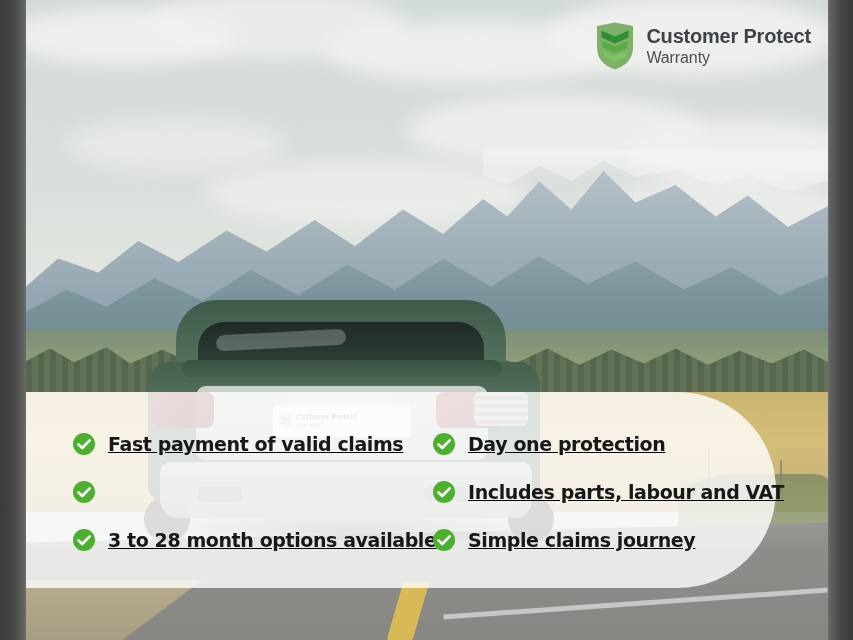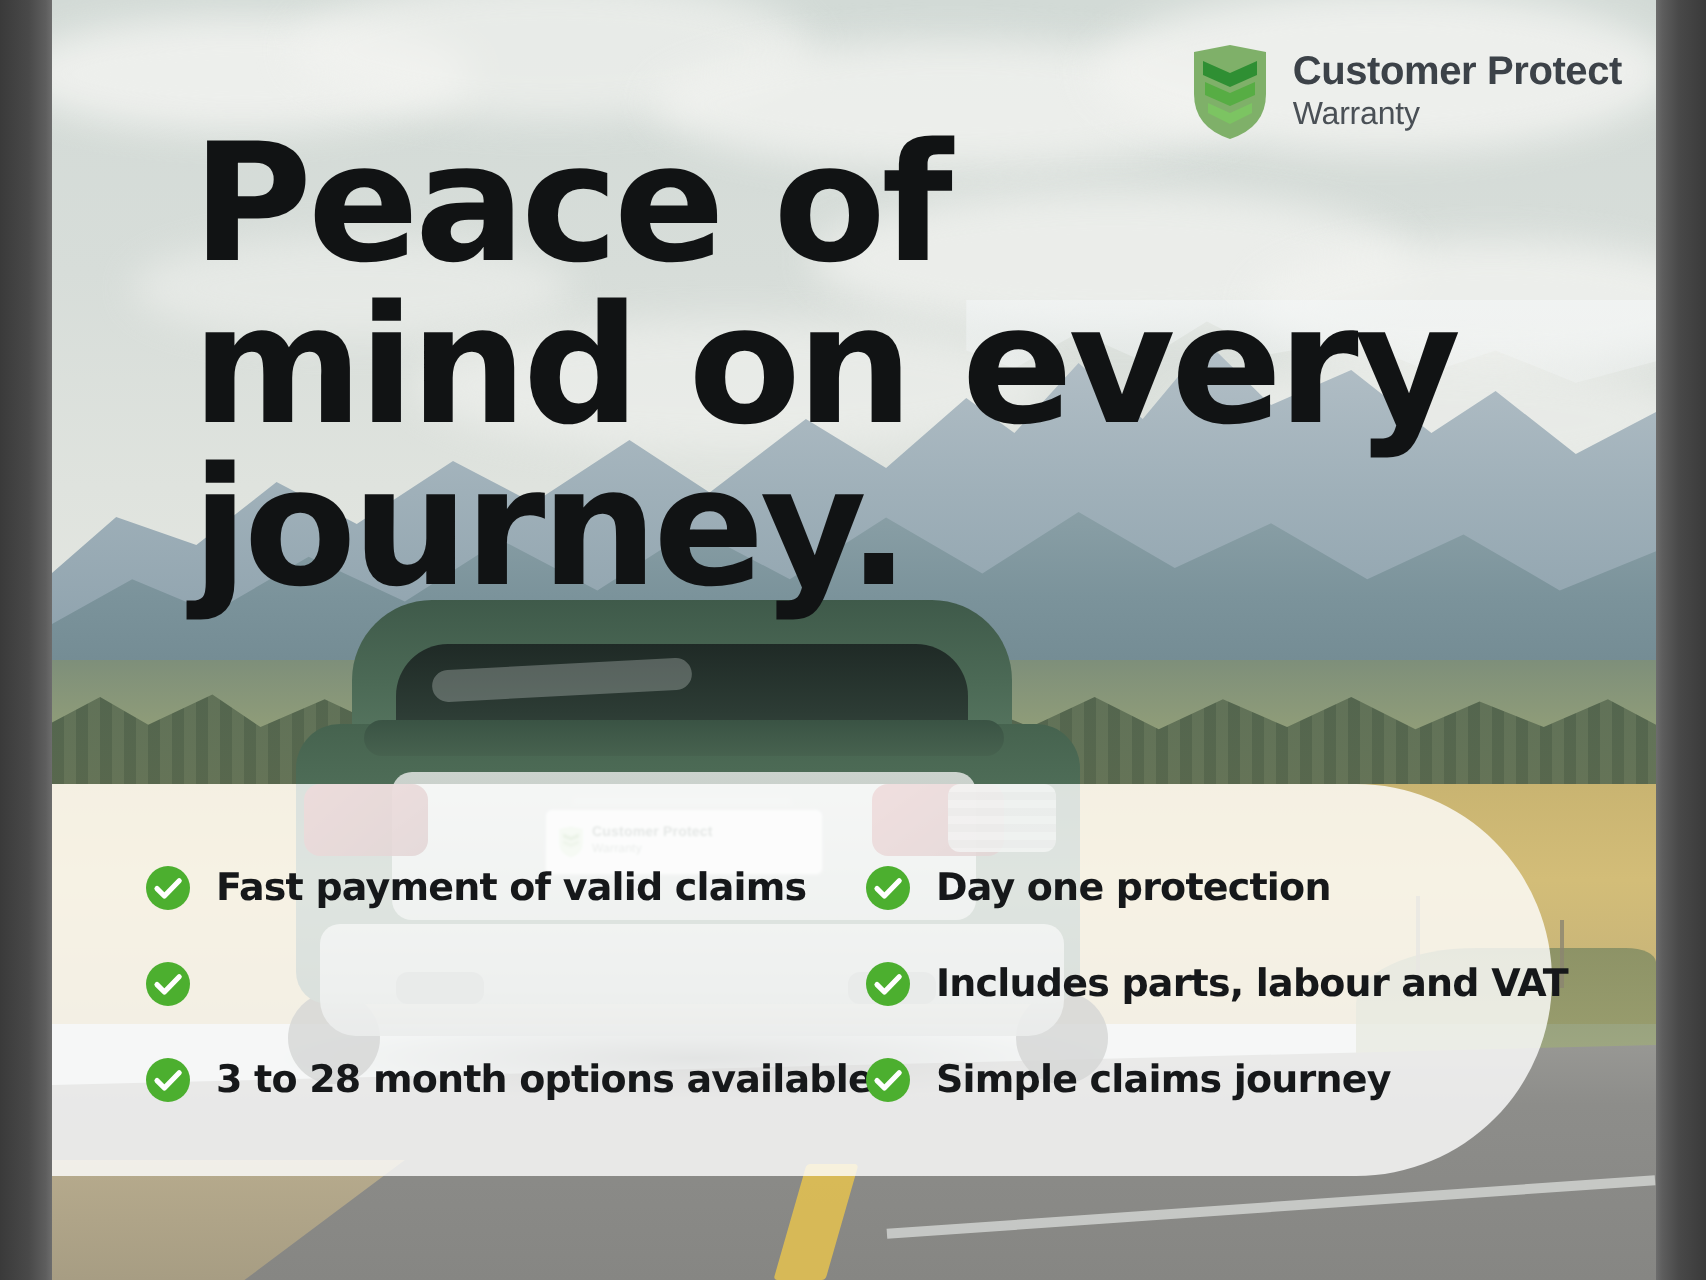--- a/index.html
+++ b/index.html
@@ -119,21 +119,21 @@
     font-family:"DejaVu Sans","Liberation Sans",sans-serif;}
   #headline div{white-space:nowrap;}
 
   
   #panel{position:absolute;left:0px;top:392px;width:776px;height:196px;z-index:35;
     background:rgba(255,255,255,.80);
     border-radius:0 240px 240px 0;}
   #features{position:absolute;left:72px;top:420px;width:740px;z-index:36;
     display:grid;grid-template-columns:360px 340px;grid-template-rows:repeat(3,48px);
     column-gap:0;align-items:center;}
-  .feat{display:flex;align-items:center;gap:12px;}
+  .feat{display:flex;align-items:center;gap:12px;text-decoration:underline;}
   .feat .tick{width:24px;height:24px;flex:none;}
   .feat .lbl{font-size:19px;font-weight:bold;color:#16181a;letter-spacing:-.4px;white-space:nowrap;
     font-family:"DejaVu Sans","Liberation Sans",sans-serif;}
 </style>
 </head>
 <body>
 
 <div id="stage">
 
   <div id="photo">
@@ -202,25 +202,20 @@
       <path d="M6.5 8.5 L20 14.5 L33.5 8.5 L33.5 15.5 L20 21.5 L6.5 15.5 Z" fill="#2f8f33"></path>
       <path d="M7.5 19 L20 24.5 L32.5 19 L32.5 25.5 L20 31 L7.5 25.5 Z" fill="#57ad44"></path>
       <path d="M9 29.5 L20 34.5 L31 29.5 L31 34.5 L20 40 L9 34.5 Z" fill="#7cc462"></path>
     </svg>
     <div class="logo-text">
       <div class="logo-title">Customer Protect</div>
       <div class="logo-sub">Warranty</div>
     </div>
   </div>
 
-  <div id="headline">
-    <div>Peace of</div>
-    <div>mind on every</div>
-    <div>journey.</div>
-  </div>
 
   <div id="panel"></div>
 
   <div id="features">
     <div class="feat">
       <svg class="tick" viewBox="0 0 24 24">
         <circle cx="12" cy="12" r="11" fill="#4CAF2F"></circle>
         <path d="M6.5 12.3 L10.2 16 L17.6 8.4" fill="none" stroke="#fff" stroke-width="2.6" stroke-linecap="round" stroke-linejoin="round"></path>
       </svg>
       <span class="lbl">Fast payment of valid claims</span>

